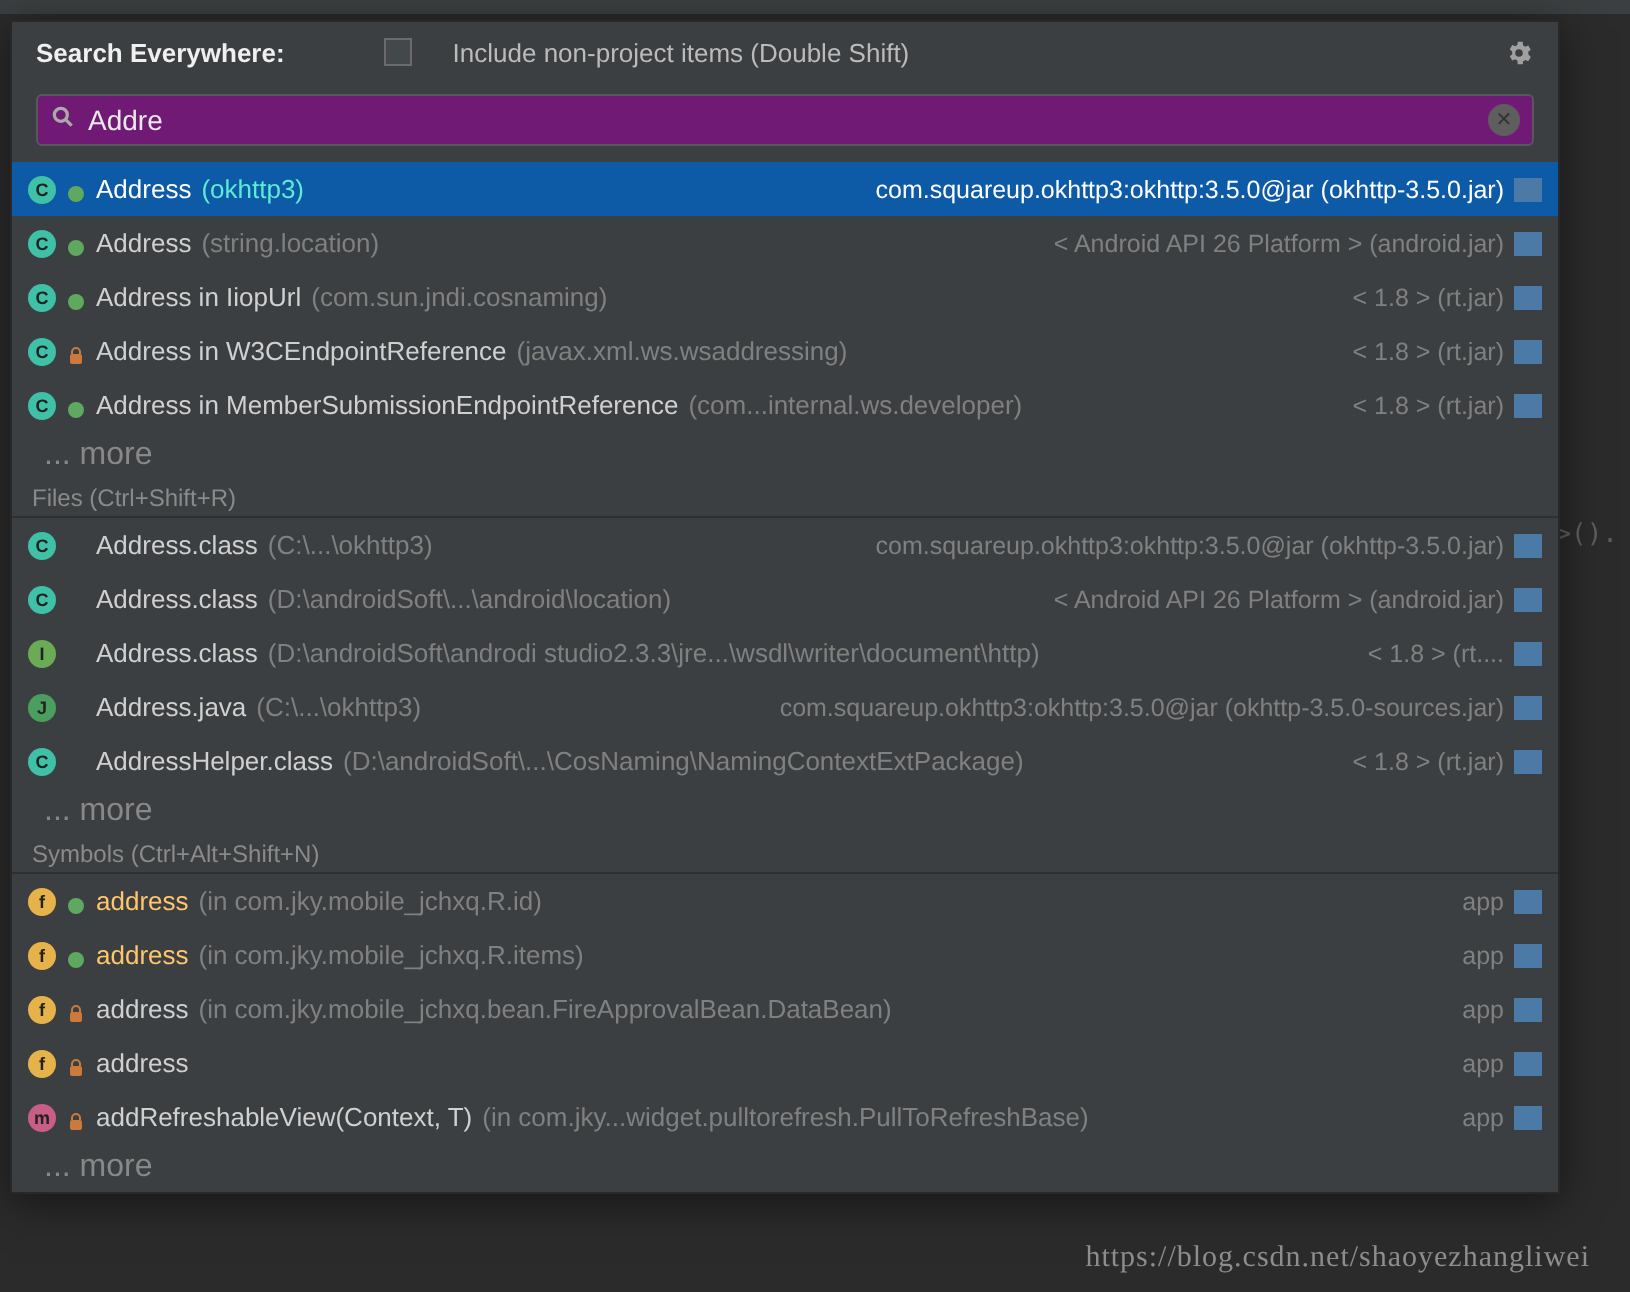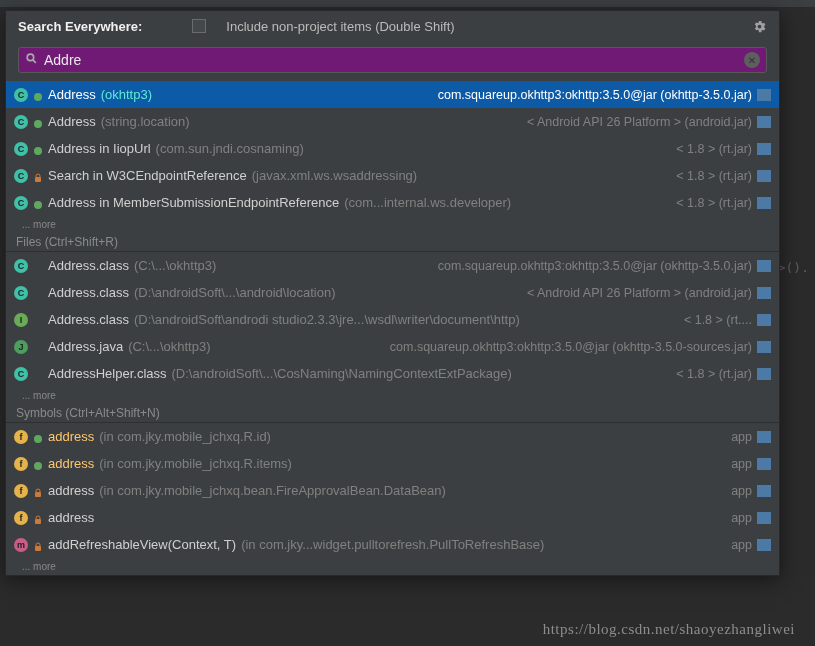--- a/index.html
+++ b/index.html
@@ -118,21 +118,21 @@
   .loc { color: #808080; font-size: 12.5px; }
   .trailing-icon {
     width: 14px; height: 12px;
     background: linear-gradient(#4a7aa5,#4a7aa5);
     display:inline-block;
   }
   .more {
     padding: 3px 16px;
     color: #888;
     font-style: normal;
-    font-size: 10px;
+    font-size: 16px;
   }
   .backdrop-code {
     position: absolute;
     right: 6px;
     top: 260px;
     color: #5f5f5f;
     font-family: monospace;
     z-index: -1;
   }
   .watermark {
@@ -209,21 +209,21 @@
         <span class="spacer"></span>
         <span class="loc">&lt; 1.8 &gt; (rt.jar)</span>
         <span class="trailing-icon"></span>
       </div>
       <div class="row">
         <span class="badge bc">C</span>
         <span class="vis priv"><svg width="10" height="10" viewBox="0 0 10 10">
             <rect x="2" y="4" width="6" height="5" rx="1" fill="#cc7a3b"></rect>
             <path d="M3 4 V3 a2 2 0 0 1 4 0 V4" stroke="#cc7a3b" fill="none"></path>
           </svg></span>
-        <span class="name">Search in W3CEndpointReference</span> 
+        <span class="name">Address in W3CEndpointReference</span> 
         <span class="ctx">(javax.xml.ws.wsaddressing)</span>
         <span class="spacer"></span>
         <span class="loc">&lt; 1.8 &gt; (rt.jar)</span>
         <span class="trailing-icon"></span>
       </div>
       <div class="row">
         <span class="badge bc">C</span>
         <span class="vis pub"><svg width="10" height="10" viewBox="0 0 10 10">
             <circle cx="5" cy="5" r="4" fill="#5fa85f"></circle>
           </svg></span>

